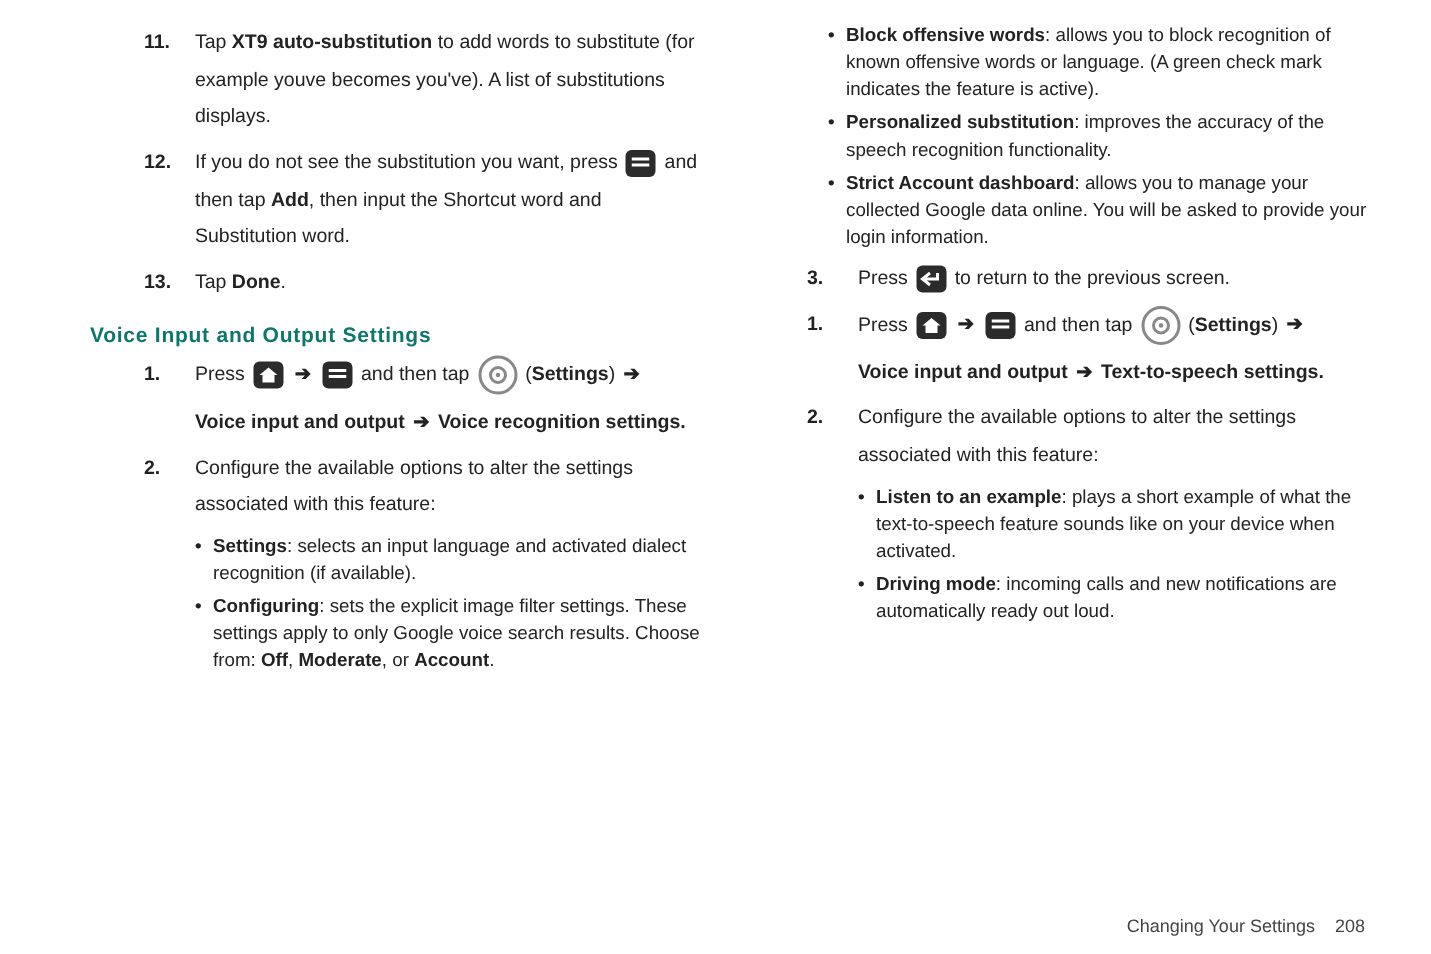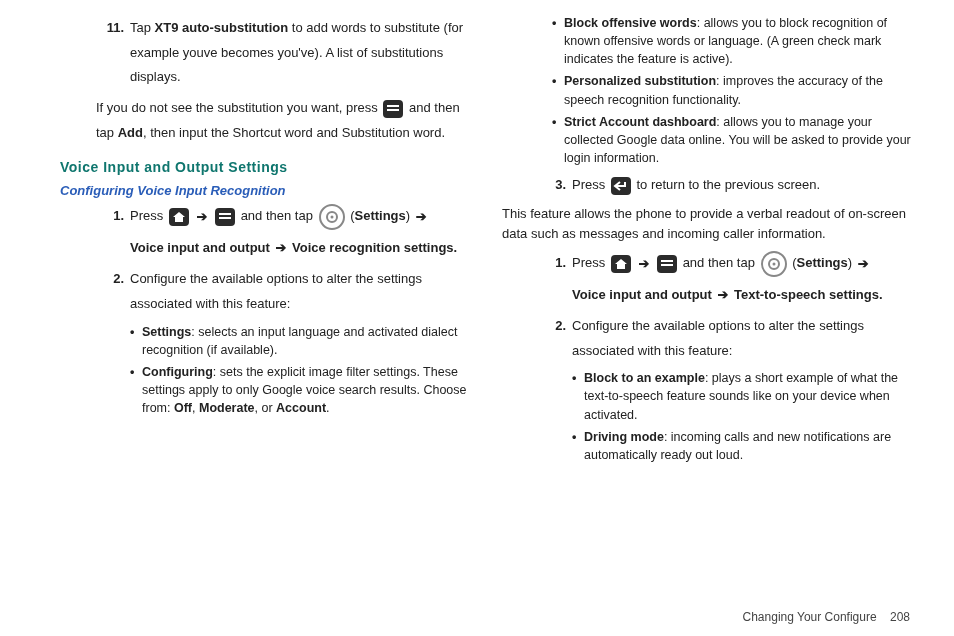--- a/index.html
+++ b/index.html
@@ -22,21 +22,20 @@
     flex: 1;
     min-width: 0;
   }
   .num-item {
     display: flex;
     margin: 6px 0;
     line-height: 1.9;
   }
   .num-item .num {
     width: 28px;
-    text-align: right;
     font-weight: bold;
     flex-shrink: 0;
     padding-right: 6px;
   }
   .num-item .body {
     flex: 1;
   }
   .bullet {
     display: flex;
     margin: 4px 0 4px 14px;
@@ -107,33 +106,39 @@
   <div class="col">
 
     <div class="num-item left-indent">
       <div class="num">11.</div>
       <div class="body">
         <span>Tap </span><span class="b">XT9 auto-substitution</span><span> to add words to substitute (for example youve becomes you've). A list of substitutions displays.</span>
       </div>
     </div>
 
     <div class="num-item left-indent">
+      <div class="num">12.</div>
       <div class="body">
         <span>If you do not see the substitution you want, press </span><span class="icon">
             <svg width="12" height="10" viewBox="0 0 12 10">
               <rect x="0" y="1" width="12" height="2" fill="#fff"></rect>
               <rect x="0" y="5" width="12" height="2" fill="#fff"></rect>
             </svg>
           </span><span> and then tap </span><span class="b">Add</span><span>, then input the Shortcut word and Substitution word.</span>
       </div>
     </div>
 
+    <div class="num-item left-indent">
+      <div class="num">13.</div>
+      <div class="body">
+        <span>Tap </span><span class="b">Done</span><span>.</span>
+      </div>
+    </div>
 
     <div class="h-blue">Voice Input and Output Settings</div>
-    <div class="h-blue-italic">Configuring Voice Input Recognition</div>
 
     <div class="num-item left-indent">
       <div class="num">1.</div>
       <div class="body">
         <span>Press </span>
         <span class="icon">
             <svg width="14" height="12" viewBox="0 0 14 12">
               <path d="M7 1 L13 6 L11 6 L11 11 L3 11 L3 6 L1 6 Z" fill="#fff"></path>
             </svg>
           </span>
@@ -197,21 +202,20 @@
         <span>Press </span>
         <span class="icon">
             <svg width="16" height="12" viewBox="0 0 16 12">
               <path d="M7 2 L2 6 L7 10 M2 6 L12 6 L12 2" fill="none" stroke="#fff" stroke-width="2"></path>
             </svg>
           </span>
         <span> to return to the previous screen.</span>
       </div>
     </div>
 
-    <div class="intro">This feature allows the phone to provide a verbal readout of on-screen data such as messages and incoming caller information.</div>
 
     <div class="num-item left-indent">
       <div class="num">1.</div>
       <div class="body">
         <span>Press </span>
         <span class="icon">
             <svg width="14" height="12" viewBox="0 0 14 12">
               <path d="M7 1 L13 6 L11 6 L11 11 L3 11 L3 6 L1 6 Z" fill="#fff"></path>
             </svg>
           </span>
@@ -237,25 +241,25 @@
     </div>
 
     <div class="num-item left-indent">
       <div class="num">2.</div>
       <div class="body">Configure the available options to alter the settings associated with this feature:</div>
     </div>
 
     <div style="margin-left:56px">
       <div class="bullet">
         <div class="dot">•</div>
-        <div class="bbody"><span class="b">Block to an example</span><span>: plays a short example of what the text-to-speech feature sounds like on your device when activated.</span></div>
+        <div class="bbody"><span class="b">Listen to an example</span><span>: plays a short example of what the text-to-speech feature sounds like on your device when activated.</span></div>
       </div>
       <div class="bullet">
         <div class="dot">•</div>
         <div class="bbody"><span class="b">Driving mode</span><span>: incoming calls and new notifications are automatically ready out loud.</span></div>
       </div>
     </div>
   </div>
 </div>
 
 <div class="footer">
-  <span>Changing Your Configure</span>&nbsp;&nbsp;&nbsp;&nbsp;<span>208</span>
+  <span>Changing Your Settings</span>&nbsp;&nbsp;&nbsp;&nbsp;<span>208</span>
 </div>
 
 </body></html>

